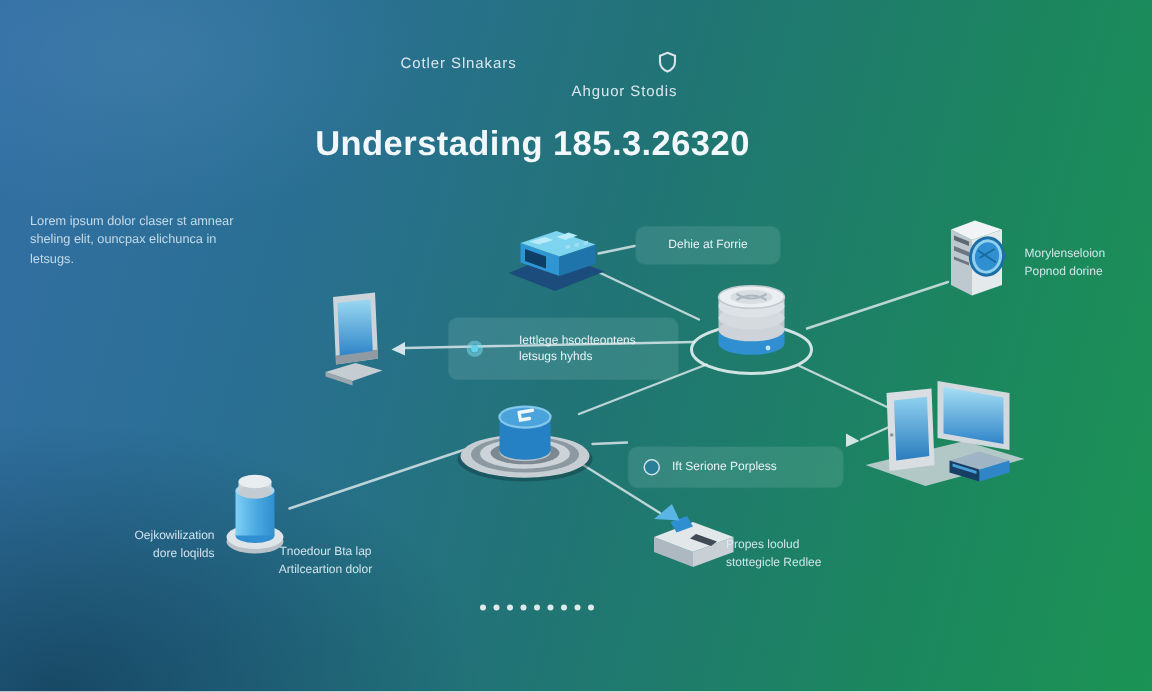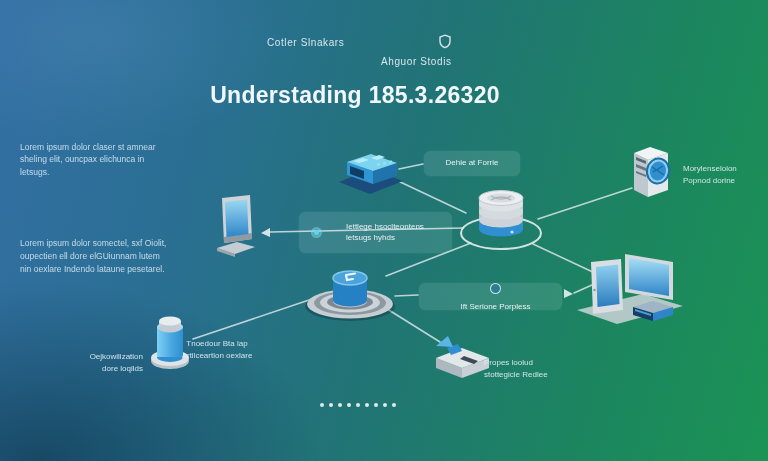--- a/index.html
+++ b/index.html
@@ -22,29 +22,29 @@
   
   .title{left:355px;top:82px;transform:translateX(-50%);font-size:23px;font-weight:700;
          letter-spacing:.3px;color:#f1f7fa;white-space:nowrap;z-index:4;}
   
   .p1{left:20px;top:141px;width:145px;font-size:8.5px;line-height:1.45;color:rgba(214,232,244,.88);z-index:4;}
   .bignum{left:18px;top:194px;font-size:21px;font-weight:700;letter-spacing:.3px;color:#f2f7fa;z-index:4;}
   .p2{left:20px;top:237px;width:148px;font-size:8.5px;line-height:1.5;color:rgba(214,232,244,.88);z-index:4;}
   
   .cap{font-size:8px;line-height:1.45;color:rgba(223,238,246,.92);z-index:4;}
   .cap-cyl{left:46px;top:351px;width:97px;text-align:right;}
-  .cap-hub{left:163px;top:338px;width:108px;text-align:center;}
+  .cap-hub{left:163px;top:362px;width:108px;text-align:center;}
   .cap-box{left:484px;top:357px;width:95px;text-align:left;}
   .cap-tower{left:683px;top:163px;width:82px;text-align:left;}
   
   .chip{display:flex;align-items:center;background:rgba(212,236,242,.13);border-radius:6px;
         color:#e8f2f6;font-size:8px;line-height:1.35;z-index:3;box-shadow:0 0 0 .5px rgba(255,255,255,.06);}
   .chip-tag1{left:424px;top:151px;width:96px;height:25px;justify-content:center;}
   .chip-note2{left:287px;top:212px;width:153px;height:41px;padding-left:12px;box-sizing:border-box;gap:24px;margin-left:12px;}
-  .chip-note3{left:419px;top:283px;width:143px;height:27px;padding-left:10px;box-sizing:border-box;gap:8px;flex-direction:column;}
+  .chip-note3{left:419px;top:298px;width:143px;height:27px;padding-left:10px;box-sizing:border-box;gap:8px;}
   .bullet{width:11px;height:11px;border-radius:50%;flex:0 0 auto;}
   .bullet-a{background:rgba(120,220,245,.22);box-shadow:inset 0 0 0 2.5px rgba(130,225,245,.35);position:relative;}
   .bullet-a::after{content:"";position:absolute;left:3px;top:3px;width:5px;height:5px;border-radius:50%;background:#63d2ea;}
   .bullet-b{background:#2a7f96;border:1.5px solid rgba(236,246,250,.85);box-sizing:border-box;}
   
   .dev{z-index:2;}
   .dev-server{left:333px;top:142px;width:74px;height:56px;}
   .dev-tower{left:625px;top:140px;width:50px;height:63px;}
   .dev-db{left:455px;top:186px;width:92px;height:68px;}
   .dev-monitor{left:211px;top:192px;width:48px;height:66px;}
@@ -86,21 +86,20 @@
       <svg width="14" height="15" viewBox="0 0 14 15">
         <path d="M7,1.2 L12,3.1 V7.2 C12,10.5 9.5,12.7 7,13.7 C4.5,12.7 2,10.5 2,7.2 V3.1 Z" fill="none" stroke="#d7e4ec" stroke-width="1.4"></path>
       </svg>
     </span>
     <span class="lbl">Ahguor Stodis</span>
   </div>
 
   <div class="abs title">Understading 185.3.26320</div>
 
   <div class="abs p1">Lorem ipsum dolor claser st amnear sheling elit, ouncpax elichunca in letsugs.</div>
-  <div class="abs p2">Lorem ipsum dolor somectel, sxf Oiolit, oupectien ell dore elGUiunnam lutem nin oexlare Indendo lataune pesetarel.</div>
 
   <div class="abs chip chip-tag1">
     <span>Dehie at Forrie</span>
   </div>
   <div class="abs chip chip-note2">
     <span class="bullet bullet-a"></span>
     <span>
       <div>Iettlege hsoclteontens</div>
       <div>letsugs hyhds</div>
     </span>
@@ -243,21 +242,21 @@
       <polygon points="5,17 17,7 22,18" fill="#5ab4e6"></polygon>
     </svg>
   </div>
 
   <div class="abs cap cap-cyl">
     <div>Oejkowilization</div>
     <div>dore loqilds</div>
   </div>
   <div class="abs cap cap-hub">
     <div>Tnoedour Bta lap</div>
-    <div>Artilceartion oexlare</div>
+    <div>Artilceartion dolor</div>
   </div>
   <div class="abs cap cap-tower">
     <div>Morylenseloion</div>
     <div>Popnod dorine</div>
   </div>
   <div class="abs cap cap-box">
     <div>Propes loolud</div>
     <div>stottegicle Redlee</div>
   </div>
 

